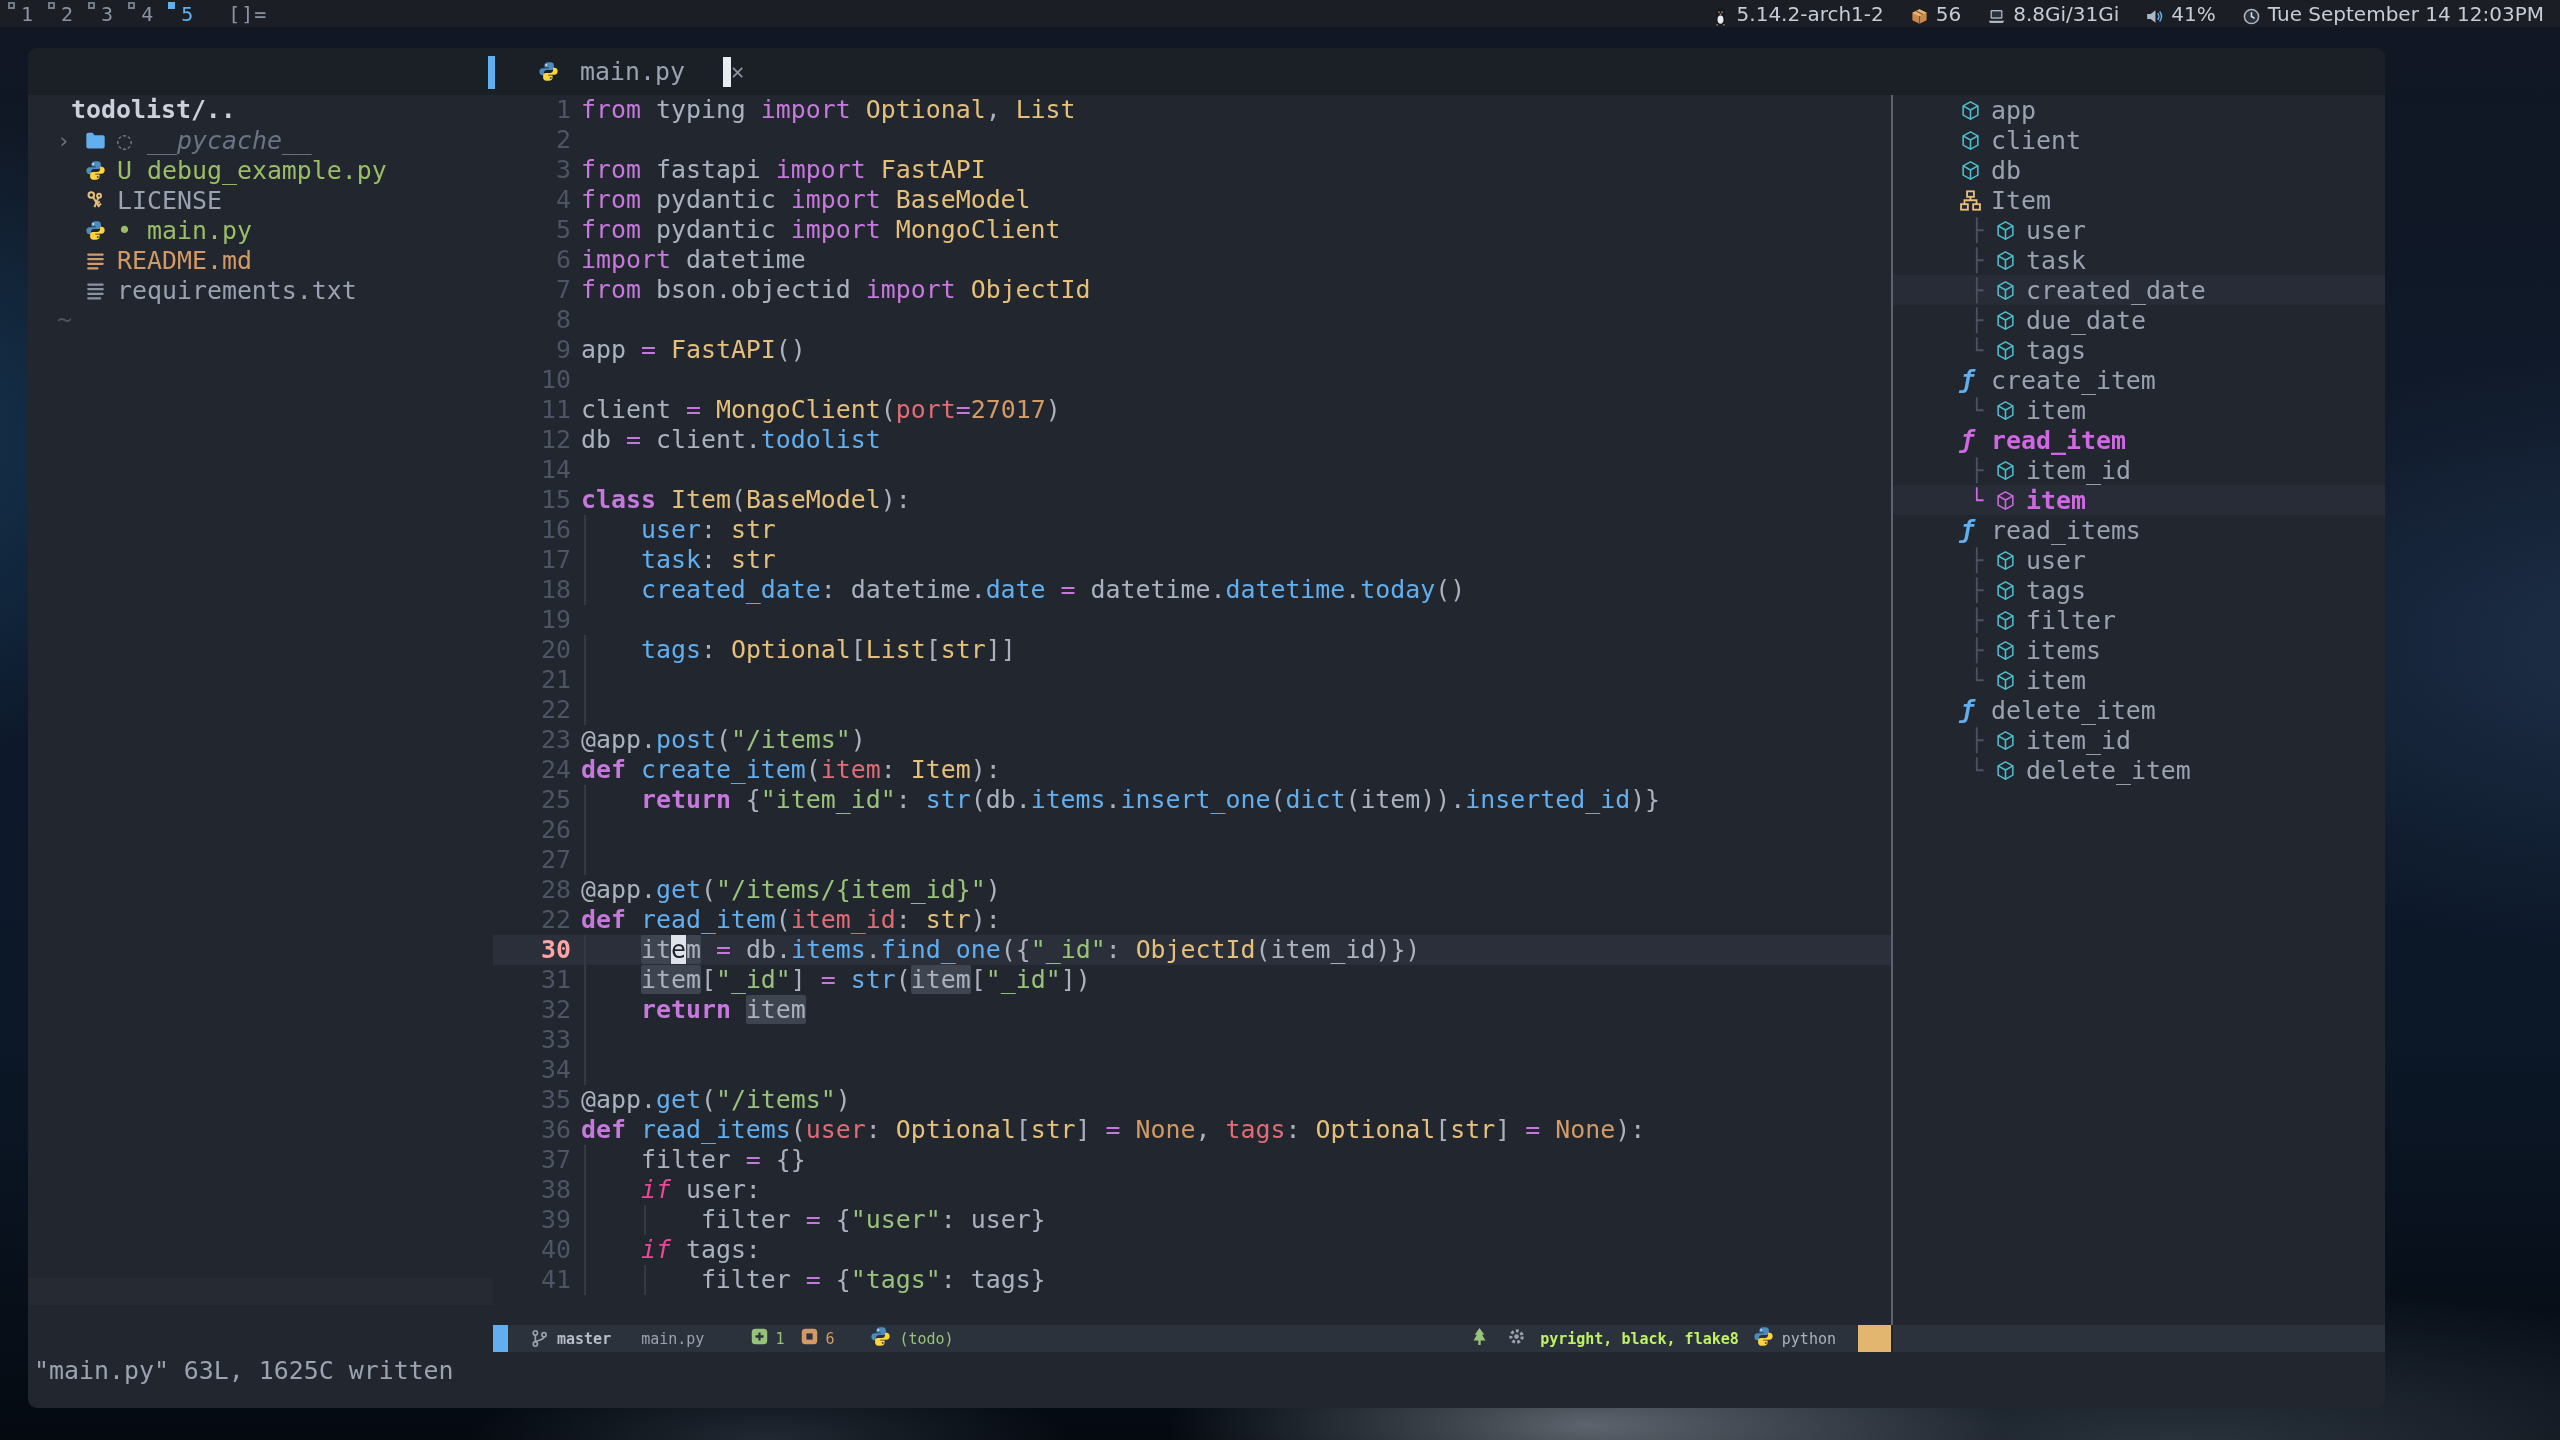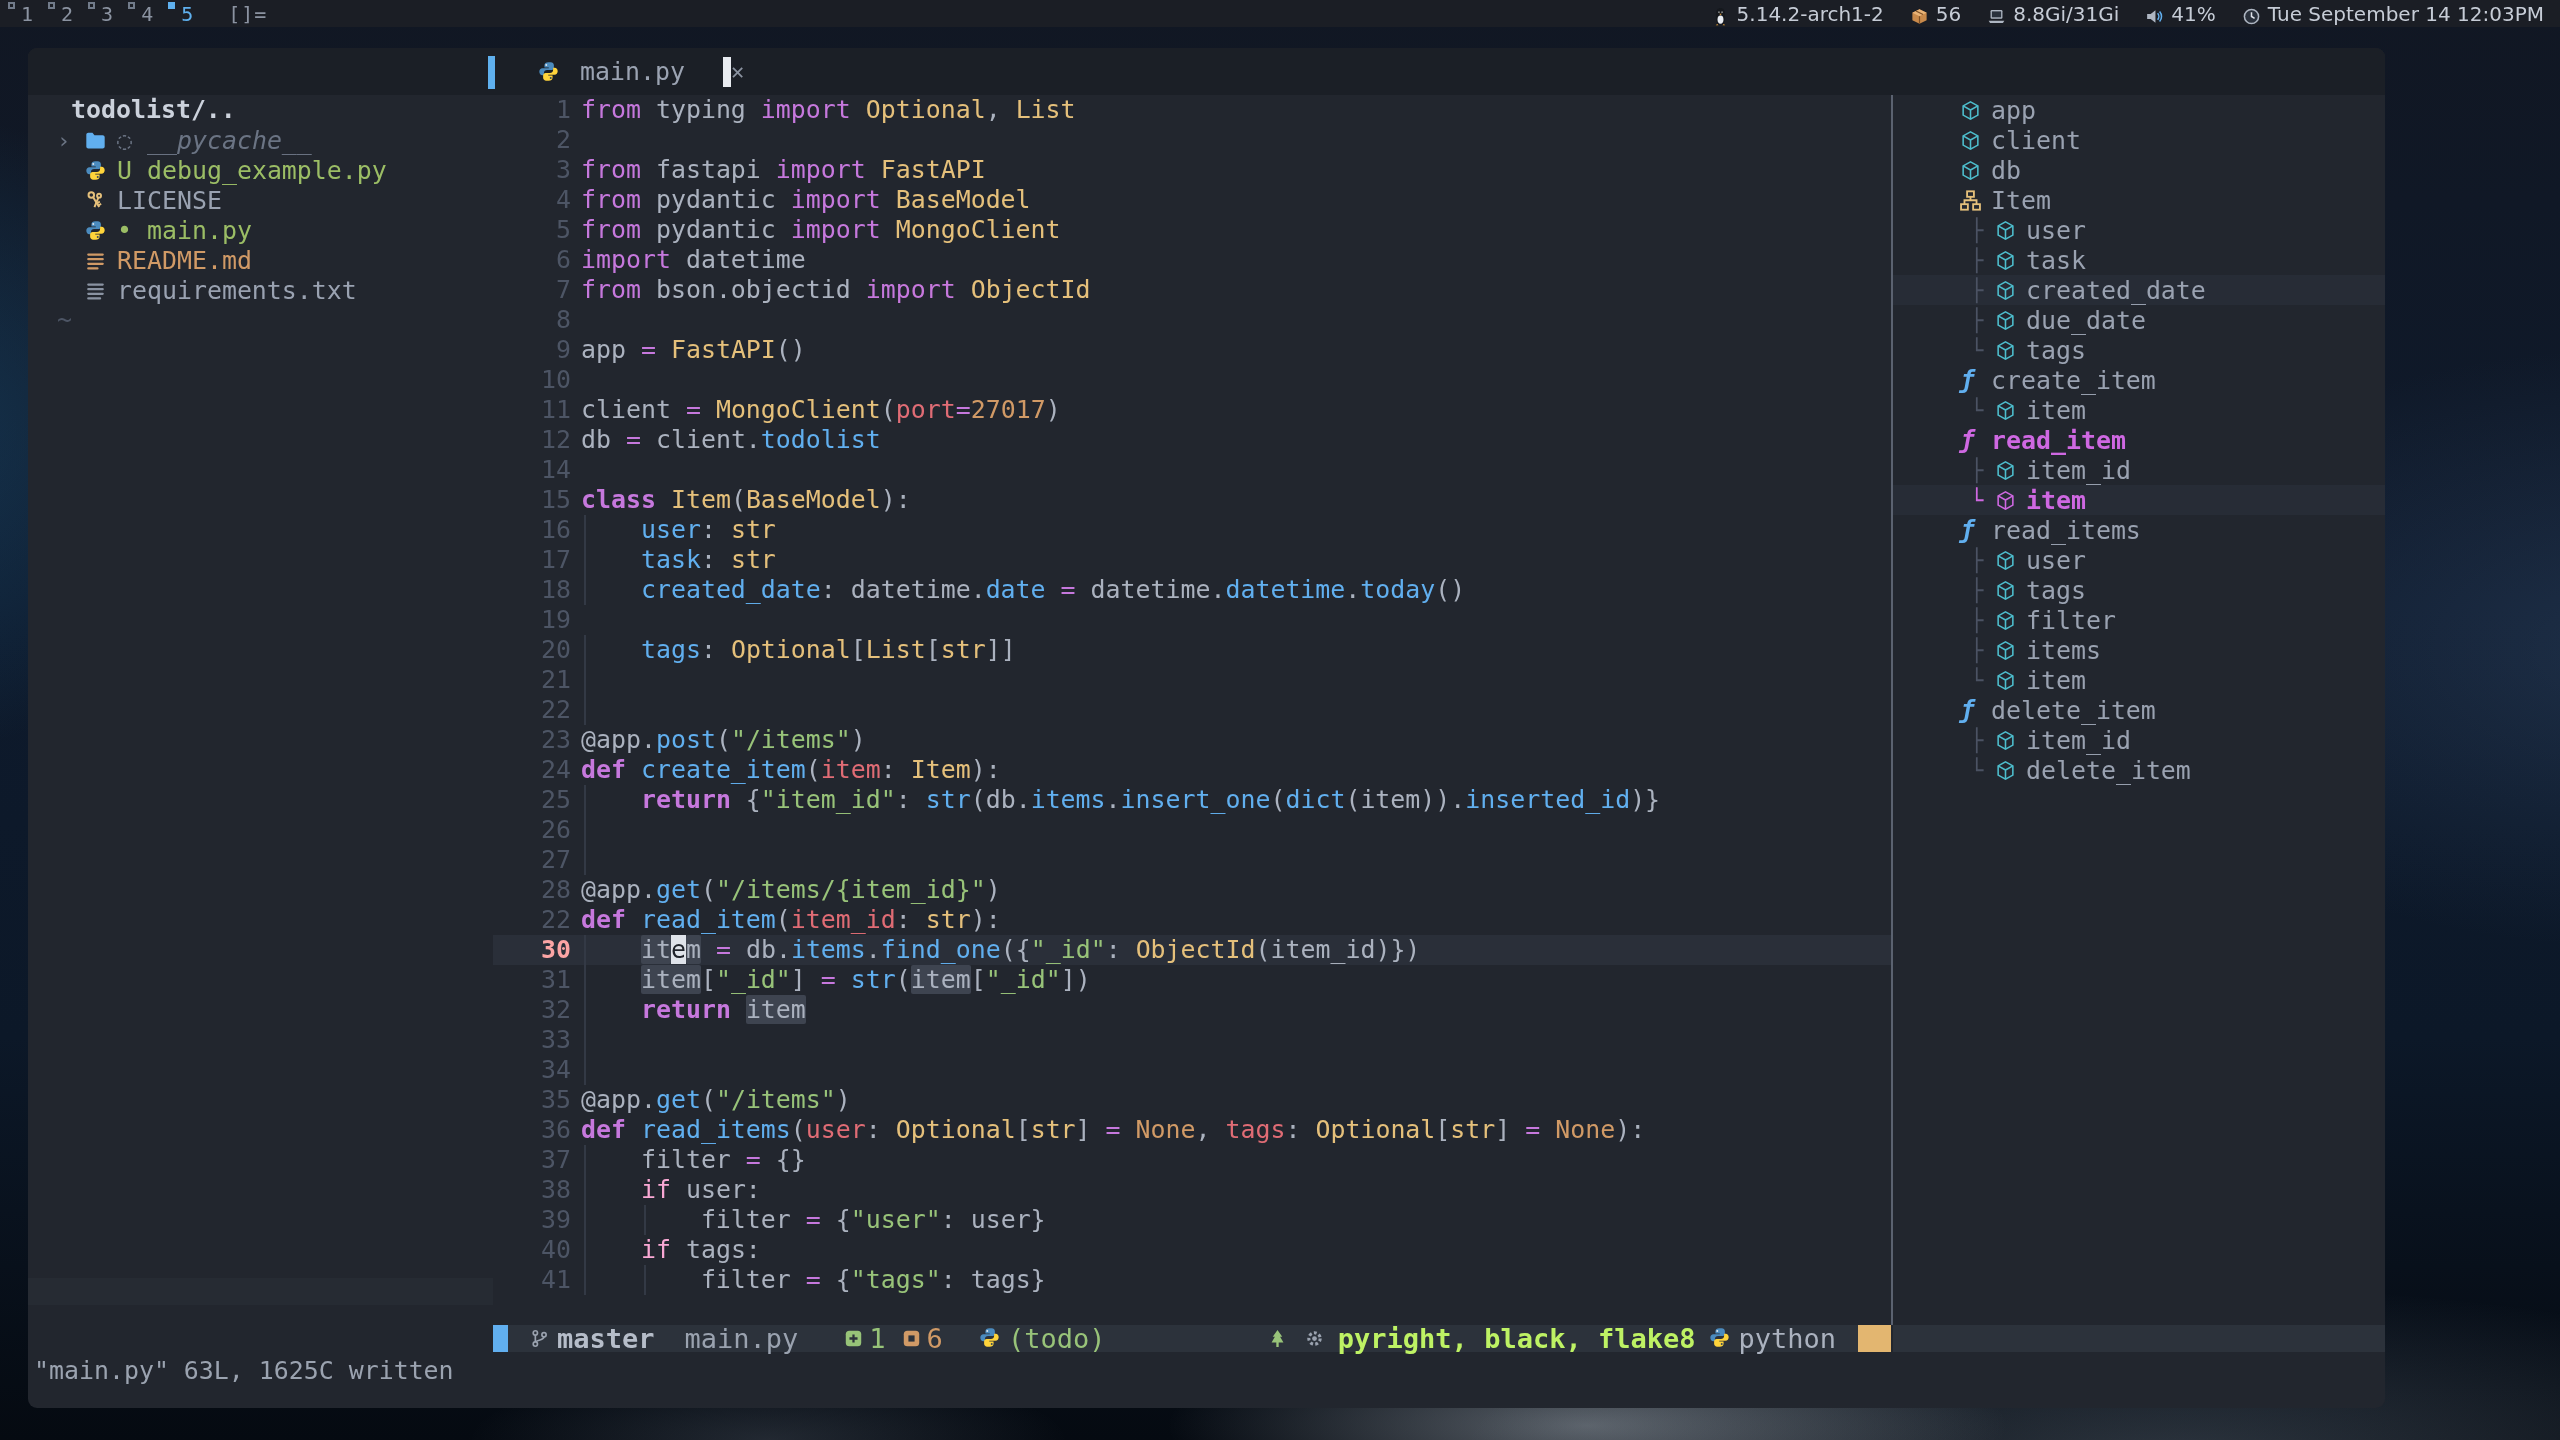--- a/index.html
+++ b/index.html
@@ -54,41 +54,41 @@
   .explorer-status { position:absolute; left:0; top:1230px; width:465px; height:27px; background:#262b33; }
   
   .editor { position:absolute; left:465px; top:47px; width:1398px; height:1230px; font-size:24.9px; }
   .cline { height:30px; display:flex; white-space:pre; }
   .cline.current { background:#2a2f39; }
   .lnum { width:78px; text-align:right; color:#4d5565; flex:none; line-height:30px; }
   .cline.current .lnum { color:#fca5a5; font-weight:bold; }
   .ltext { margin-left:10px; position:relative; line-height:30px; }
   .guide { position:absolute; top:0; bottom:0; width:2px; background:#333945; }
   .s-fg{color:#abb2bf} .s-kwim{color:#c678dd} .s-kw{color:#c678dd;font-weight:bold}
-  .s-kwi{color:#f9a8d4;} .s-op{color:#c678dd} .s-typ{color:#e5c07b}
+  .s-kwi{color:#ec4899;font-style:italic} .s-op{color:#c678dd} .s-typ{color:#e5c07b}
   .s-blu{color:#61afef} .s-str{color:#98c379} .s-num{color:#d19a66} .s-par{color:#e06c75}
   .s-hl{color:#abb2bf;background:#3e4450;border-radius:2px}
   .s-cur{color:#1e222a;background:#dfe3ea}
   .divider { position:absolute; left:1863px; top:47px; width:2px; height:1230px; background:#5b6270; }
   
   .tagbar { position:absolute; left:1865px; top:47px; width:492px; height:1230px; font-size:24.9px; }
   .o-row { height:30px; display:flex; align-items:center; color:#9aa2b1; }
   .o-row.hl { background:#272c36; }
   .o-pad-top { width:67px; flex:none; }
   .o-pad-child { width:77px; flex:none; }
   .o-conn { width:25px; flex:none; color:#4b5263; font-size:22px; }
   .o-conn.active { color:#cf68e2; }
   .o-icon { width:22px; margin-right:9px; display:flex; align-items:center; flex:none; }
   .o-label.active { color:#cf68e2; font-weight:bold; }
   .fn-glyph { color:#61afef; font-style:italic; font-weight:bold; font-size:24px; }
   .fn-glyph.pink { color:#cf68e2; }
   .tagbar-status { position:absolute; left:1865px; top:1277px; width:492px; height:27px; background:#2c323b; }
   
   .statusline { position:absolute; left:465px; top:1277px; width:1398px; height:27px; background:#2c323b;
-    display:flex; align-items:center; font-size:27px; color:#9aa2af; }
+    display:flex; align-items:center; font-size:15px; color:#9aa2af; }
   .mode-block { width:15px; height:27px; background:#61afef; flex:none; }
   .sl-branch-icon { margin-left:22px; display:flex; }
   .sl-branch { margin-left:8px; font-weight:bold; color:#b6bdc9; }
   .sl-file { margin-left:30px; color:#9aa2af; }
   .sl-git { margin-left:46px; display:flex; align-items:center; gap:6px; }
   .sl-added { color:#97c378; }
   .sl-modified { color:#d19a66; margin-left:10px; }
   .sl-venv { margin-left:36px; display:flex; align-items:center; gap:8px; color:#98c379; }
   .sl-right { margin-left:auto; display:flex; align-items:center; }
   .sl-tools { font-weight:bold; color:#bef264; margin-left:14px; }

